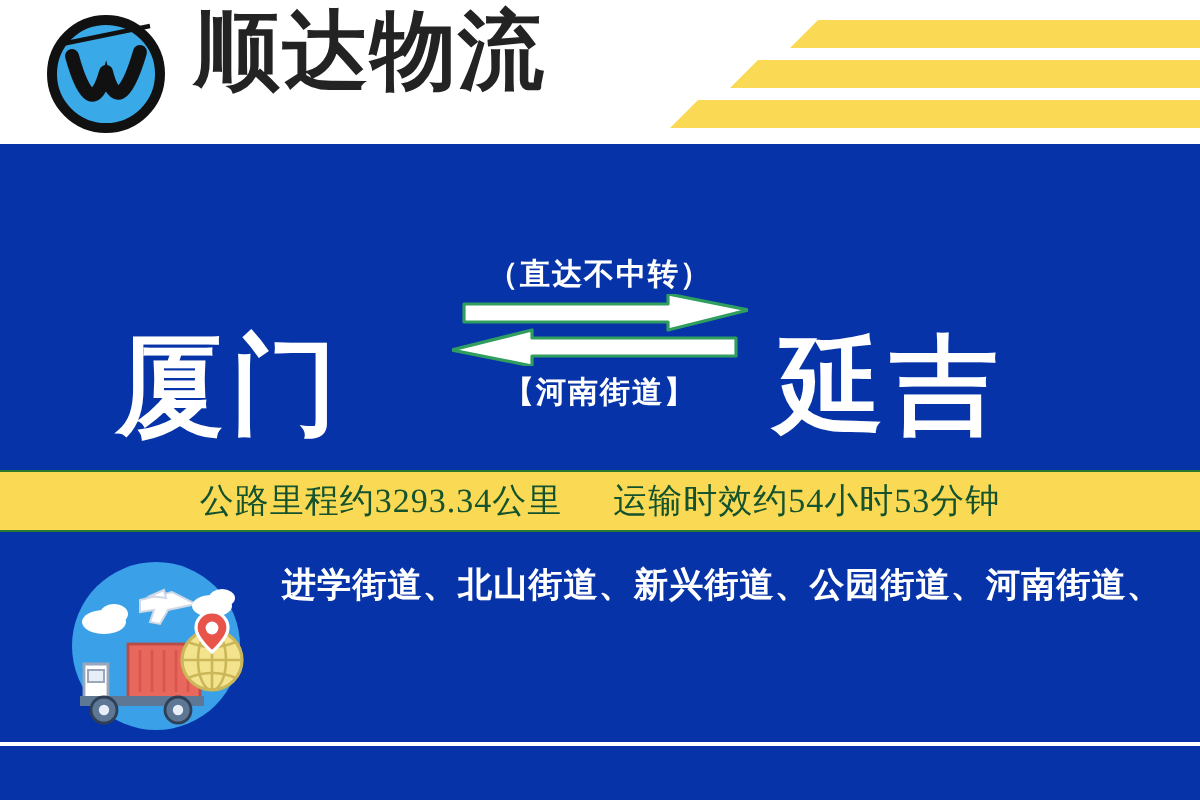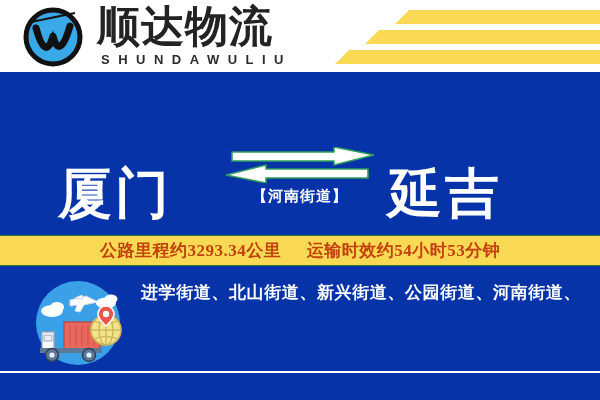--- a/index.html
+++ b/index.html
@@ -135,22 +135,22 @@
     border-top: 1px solid #2b7a2b;
     border-bottom: 1px solid #2b7a2b;
     box-sizing: border-box;
     display: flex;
     align-items: center;
     justify-content: center;
   }
   .statbar-text {
     font-family: "Liberation Serif", serif;
     font-size: 17px;
-    font-weight: bold;
-    color: #c2410c;
+    font-weight: normal;
+    color: #14532d;
     letter-spacing: 0.5px;
     white-space: nowrap;
   }
   .statbar-gap { display: inline-block; width: 16px; }
 
   
   .coverage {
     position: absolute;
     left: 0; top: 266px;
     width: 600px; height: 106px;
@@ -202,34 +202,36 @@
     <div class="logo-mark">
       <svg width="62" height="62" viewBox="0 0 62 62">
         <circle cx="31" cy="31" r="27" fill="#3aa9e8" stroke="#111111" stroke-width="5"></circle>
         <path d="M14 22 C20 44, 26 48, 31 30 C35 46, 41 44, 48 20" fill="none" stroke="#111111" stroke-width="7" stroke-linecap="round" stroke-linejoin="round"></path>
         <path d="M14 22 C20 44, 26 48, 31 30 C35 46, 41 44, 48 20" fill="none" stroke="#111111" stroke-width="3" stroke-linecap="round"></path>
         <path d="M9 16 L53 7" stroke="#111111" stroke-width="2.2" fill="none"></path>
       </svg>
     </div>
 
     <div class="brand-cn">顺达物流</div>
-    <div class="brand-en">SHUNDAWULIU</div>
 
     <div class="stripes">
       <div class="stripe s1"></div>
       <div class="stripe s2"></div>
       <div class="stripe s3"></div>
     </div>
   </div>
 
   <div class="route">
 
     <div class="city origin">厦门</div>
     <div class="city dest">延吉</div>
 
+    <div class="note-top">
+      <span>（直达不中转）</span>
+    </div>
 
     <div class="arrow-wrap">
       <svg width="148" height="36" viewBox="0 0 148 36">
         <polygon points="148,8 108,0 108,5 6,5 6,14 108,14 108,18" fill="#ffffff" stroke="#2f9e5e" stroke-width="1.6" stroke-linejoin="round"></polygon>
         <polygon points="0,28 40,18 40,22 142,22 142,31 40,31 40,36" fill="#ffffff" stroke="#2f9e5e" stroke-width="1.6" stroke-linejoin="round"></polygon>
       </svg>
     </div>
 
     <div class="note-bottom">
       <span>【河南街道】</span>

